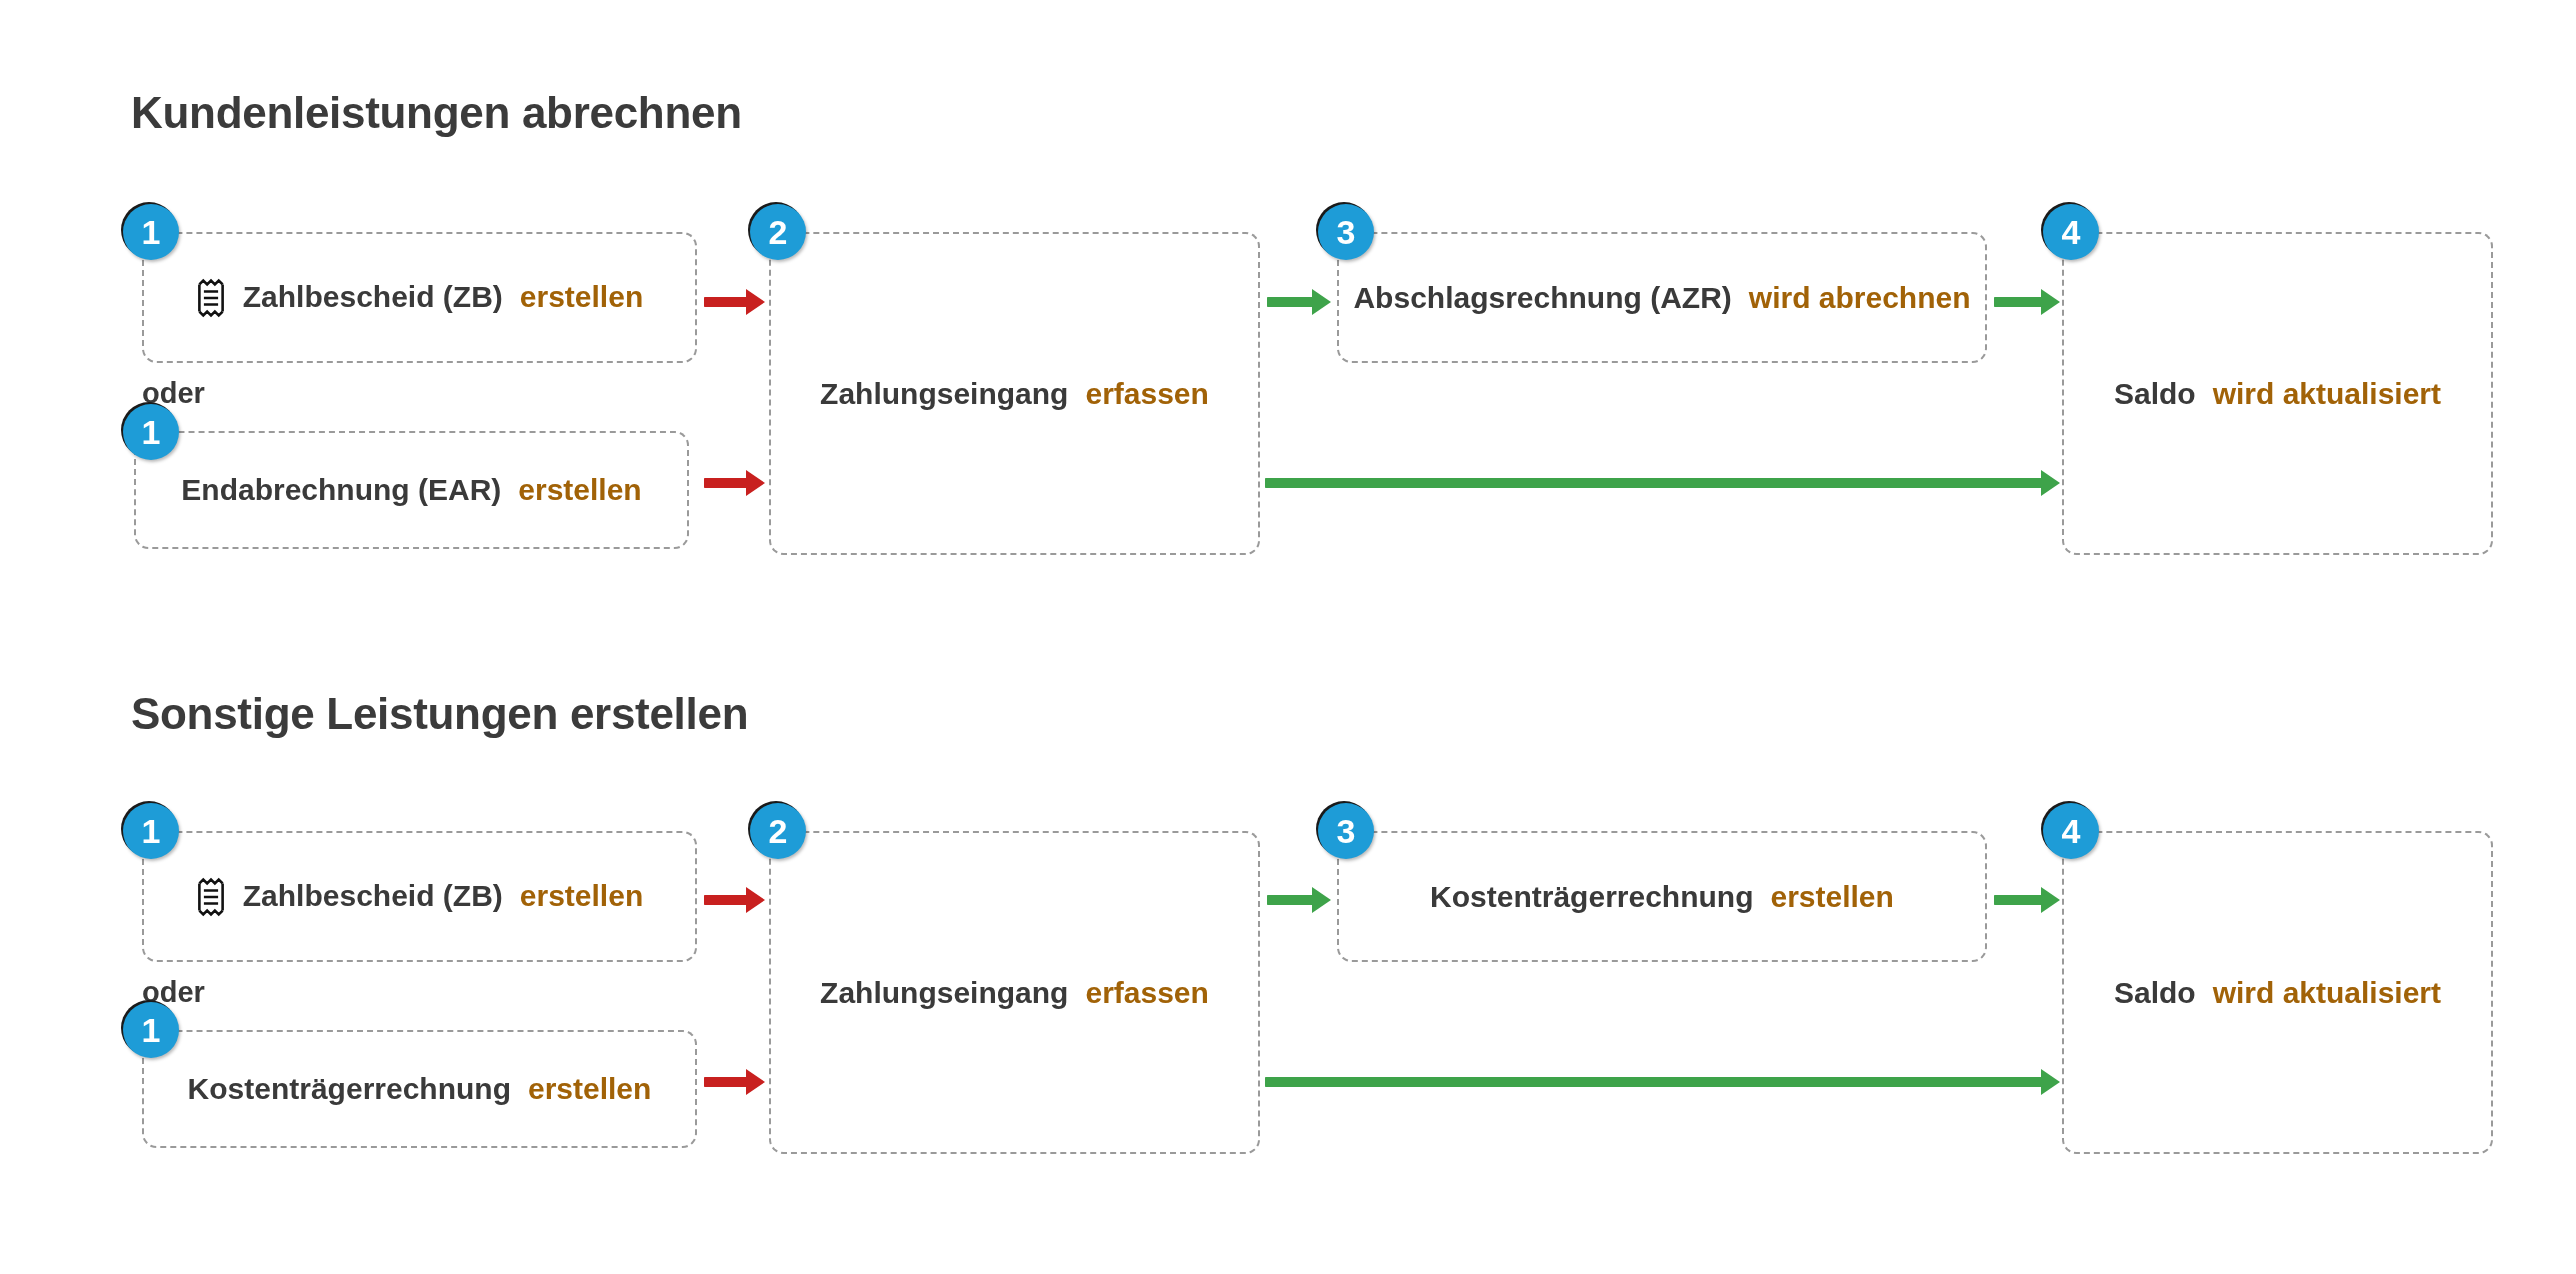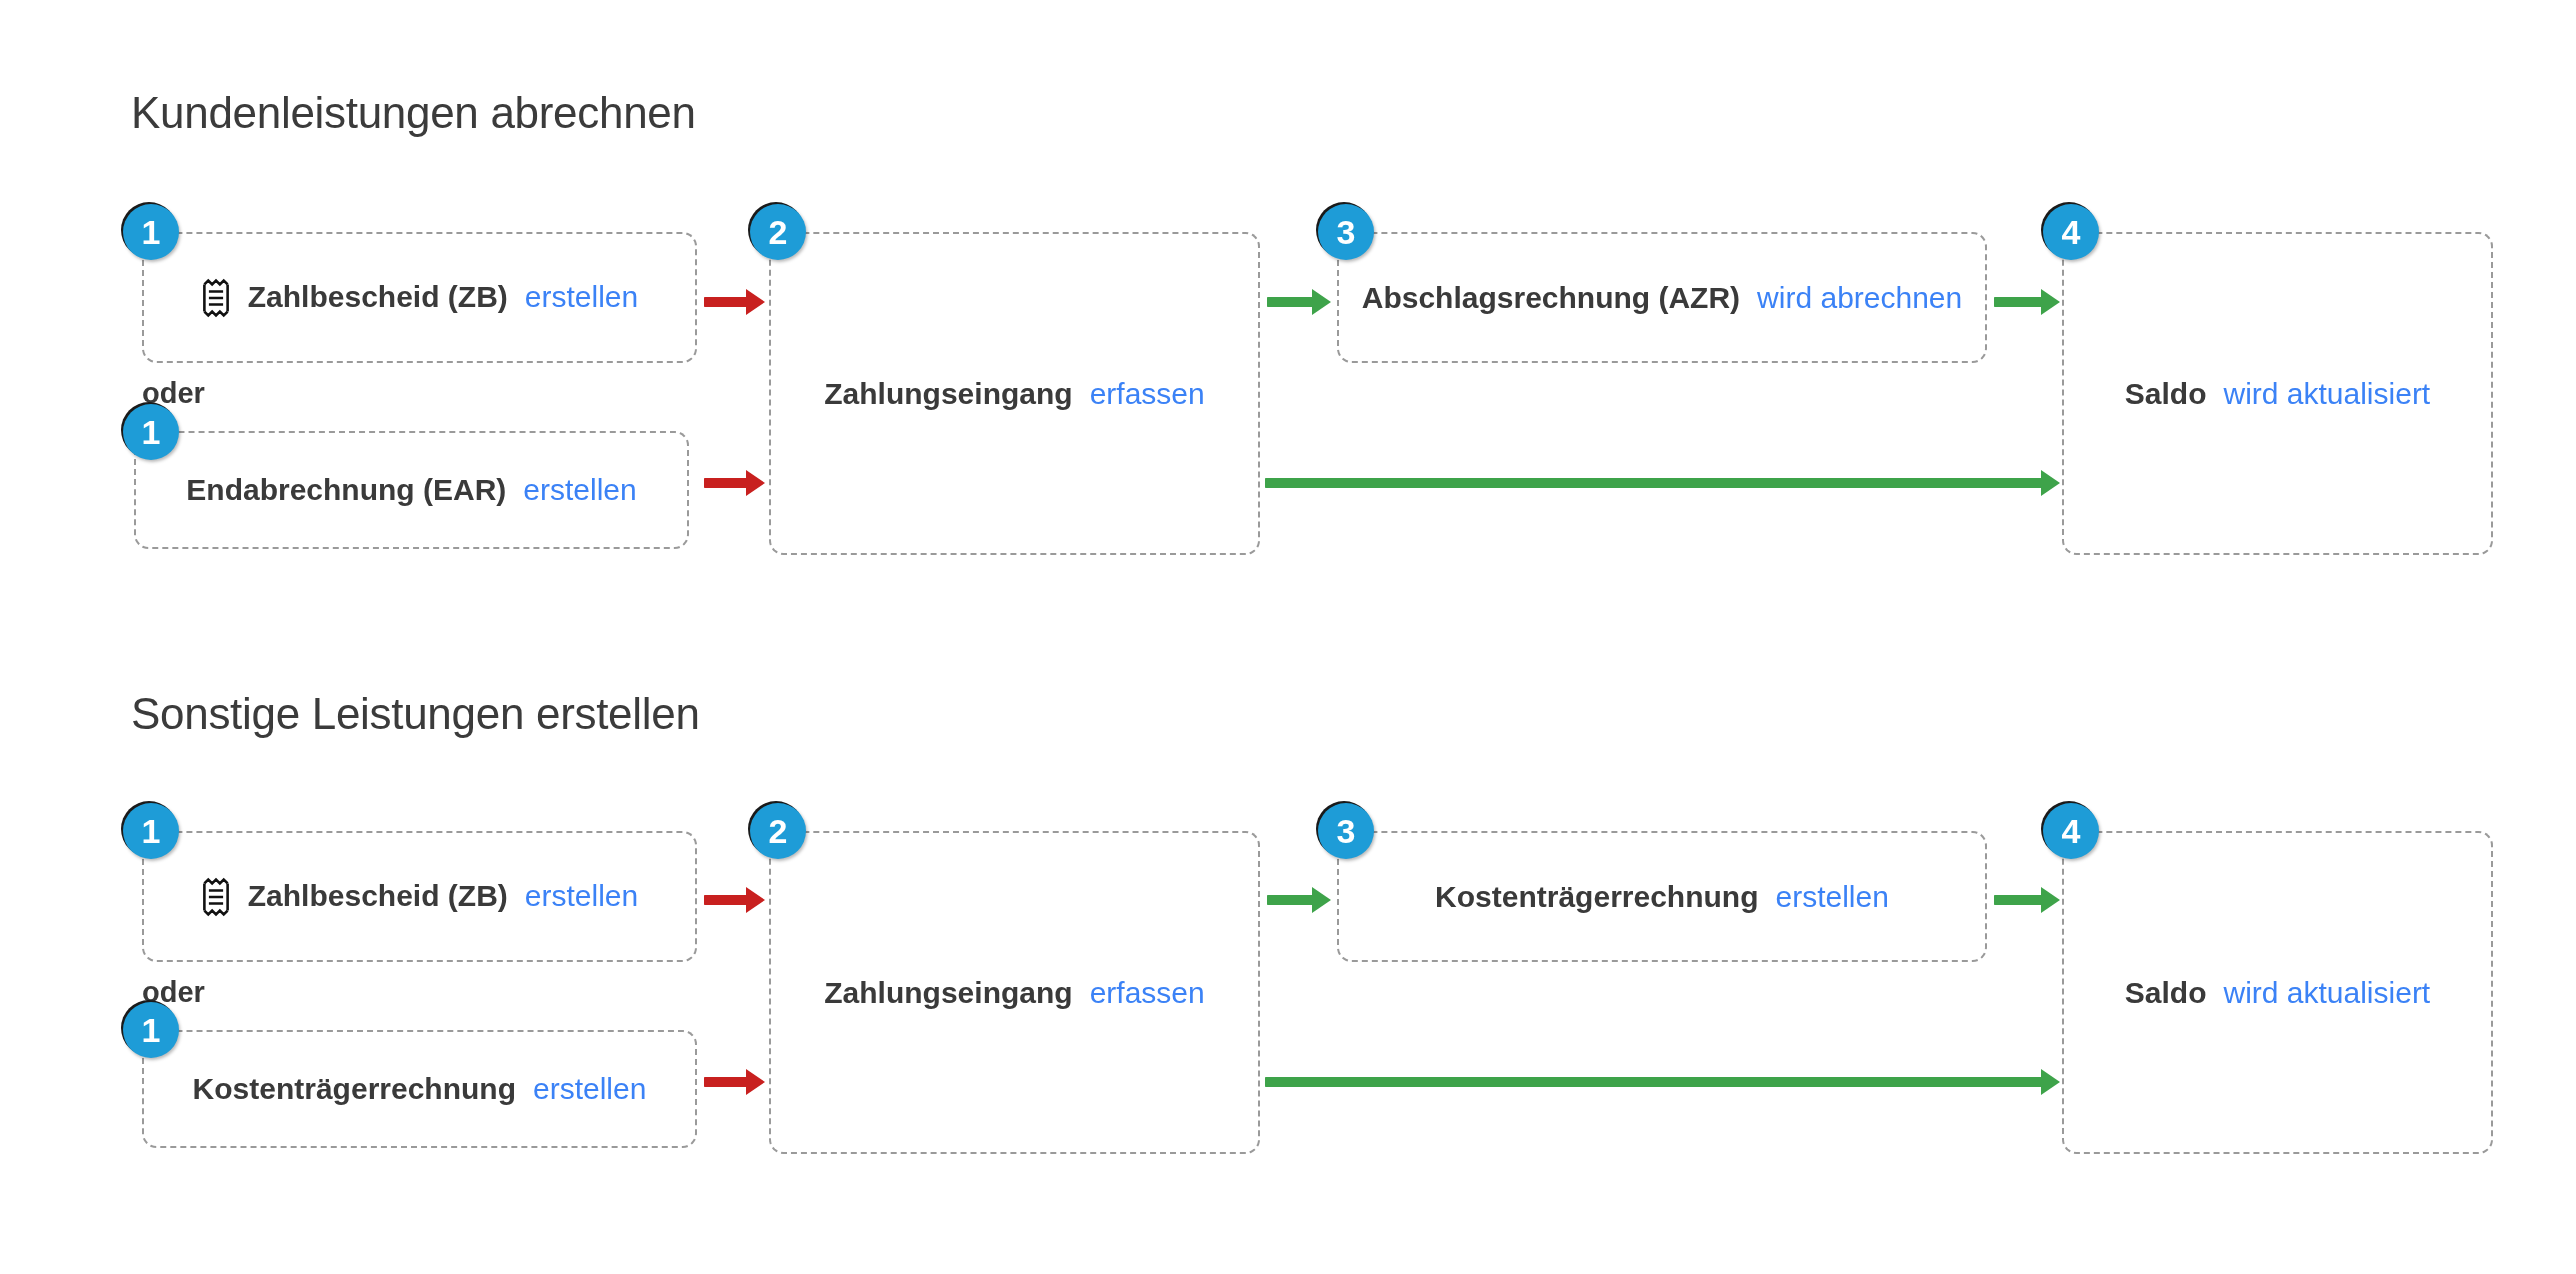--- a/index.html
+++ b/index.html
@@ -18,21 +18,21 @@
 
   .canvas {
     position: absolute;
     inset: 0;
   }
 
   
   .section-title {
     position: absolute;
     font-size: 44px;
-    font-weight: 400;
+    font-weight: 700;
     color: #3b3b3b;
     letter-spacing: -0.3px;
     white-space: nowrap;
     line-height: 1;
   }
 
   
   .dbox {
     position: absolute;
     border: 2px dashed #9a9a9a;
@@ -52,22 +52,22 @@
     font-size: 30px;
     line-height: 1.15;
     white-space: nowrap;
     color: #4a4a4a;
   }
   .dbox-label .strong {
     font-weight: 700;
     color: #3a3a3a;
   }
   .dbox-label .weak {
-    font-weight: 400;
-    color: #3b82f6;
+    font-weight: 700;
+    color: #a16207;
   }
 
   
   .label-center {
     top: 50%;
     transform: translateY(-50%);
   }
 
   
   .step-circle {

